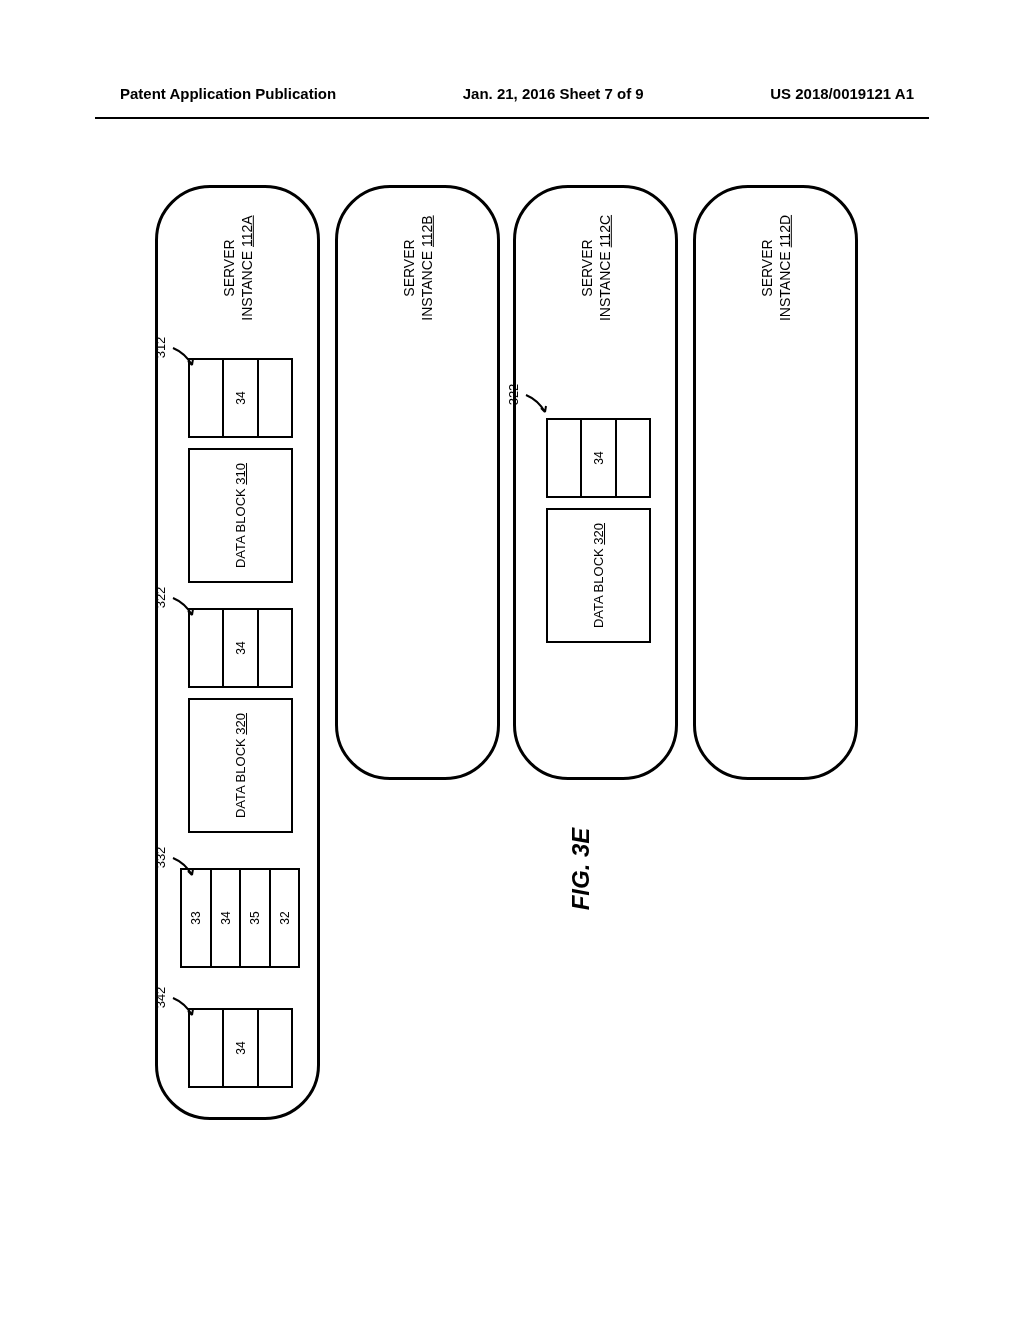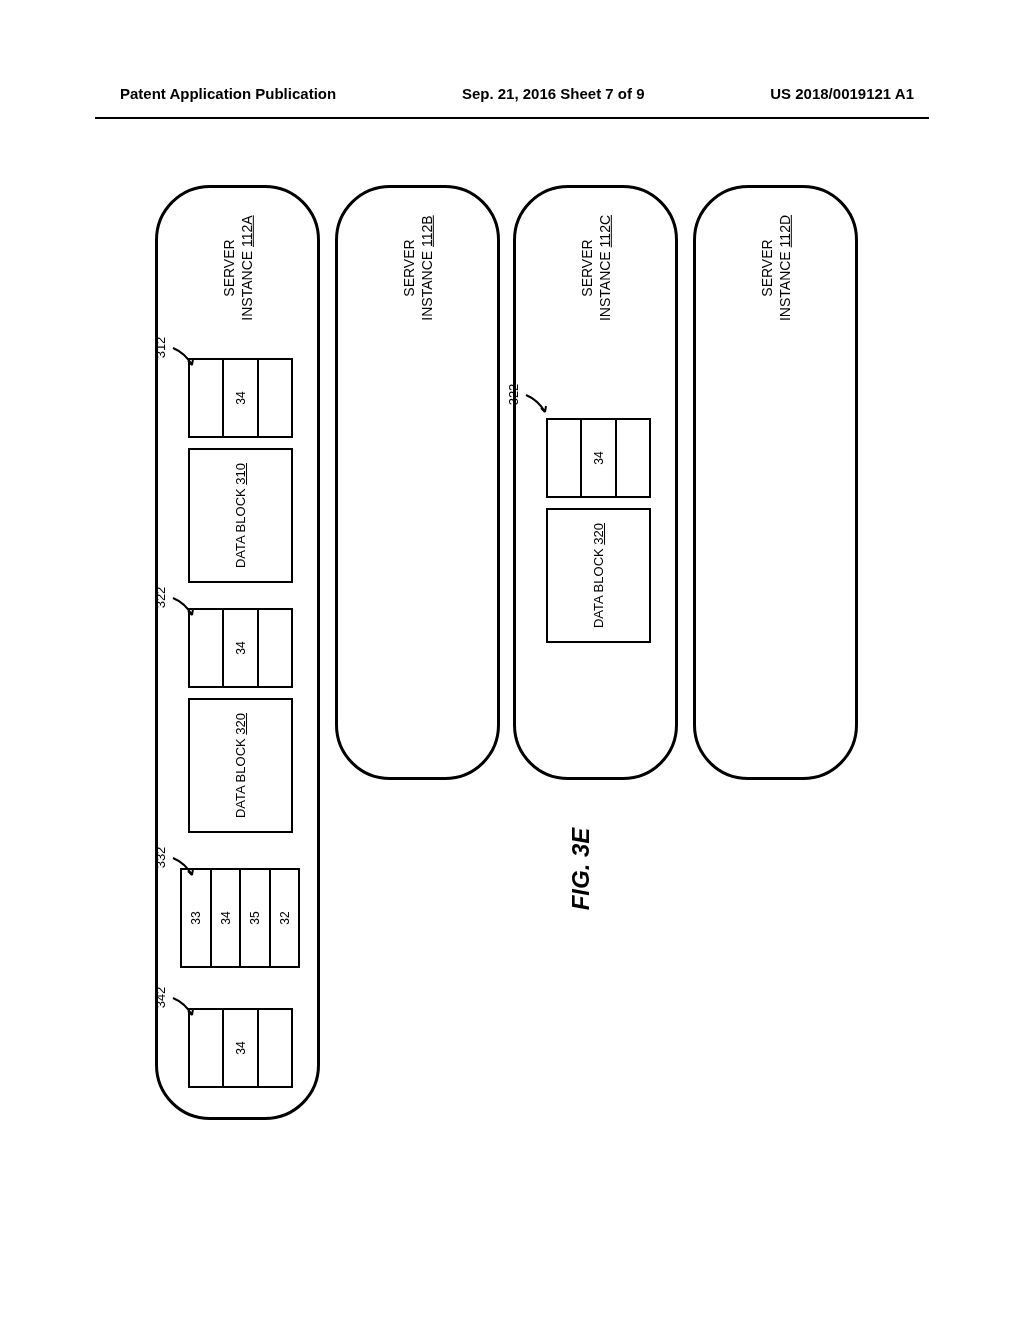--- a/index.html
+++ b/index.html
@@ -123,21 +123,21 @@
       font-style: italic;
       transform: rotate(-90deg);
       white-space: nowrap;
     }
   </style>
 </head>
 <body>
 
 <div class="header">
   <span>Patent Application Publication</span>
-  <span>Sep. 21, 2016  Sheet 7 of 9</span>
+  <span>Jan. 21, 2016  Sheet 7 of 9</span>
   <span>US 2018/0019121 A1</span>
 </div>
 <div class="header-rule"></div>
 
 <div class="diagram-area">
 
   <div class="server-panel panel-a">
     <div class="server-label label-a">
       <span class="line1">SERVER</span>
       <span class="line2"><span>INSTANCE </span><span class="underline">112A</span></span>

